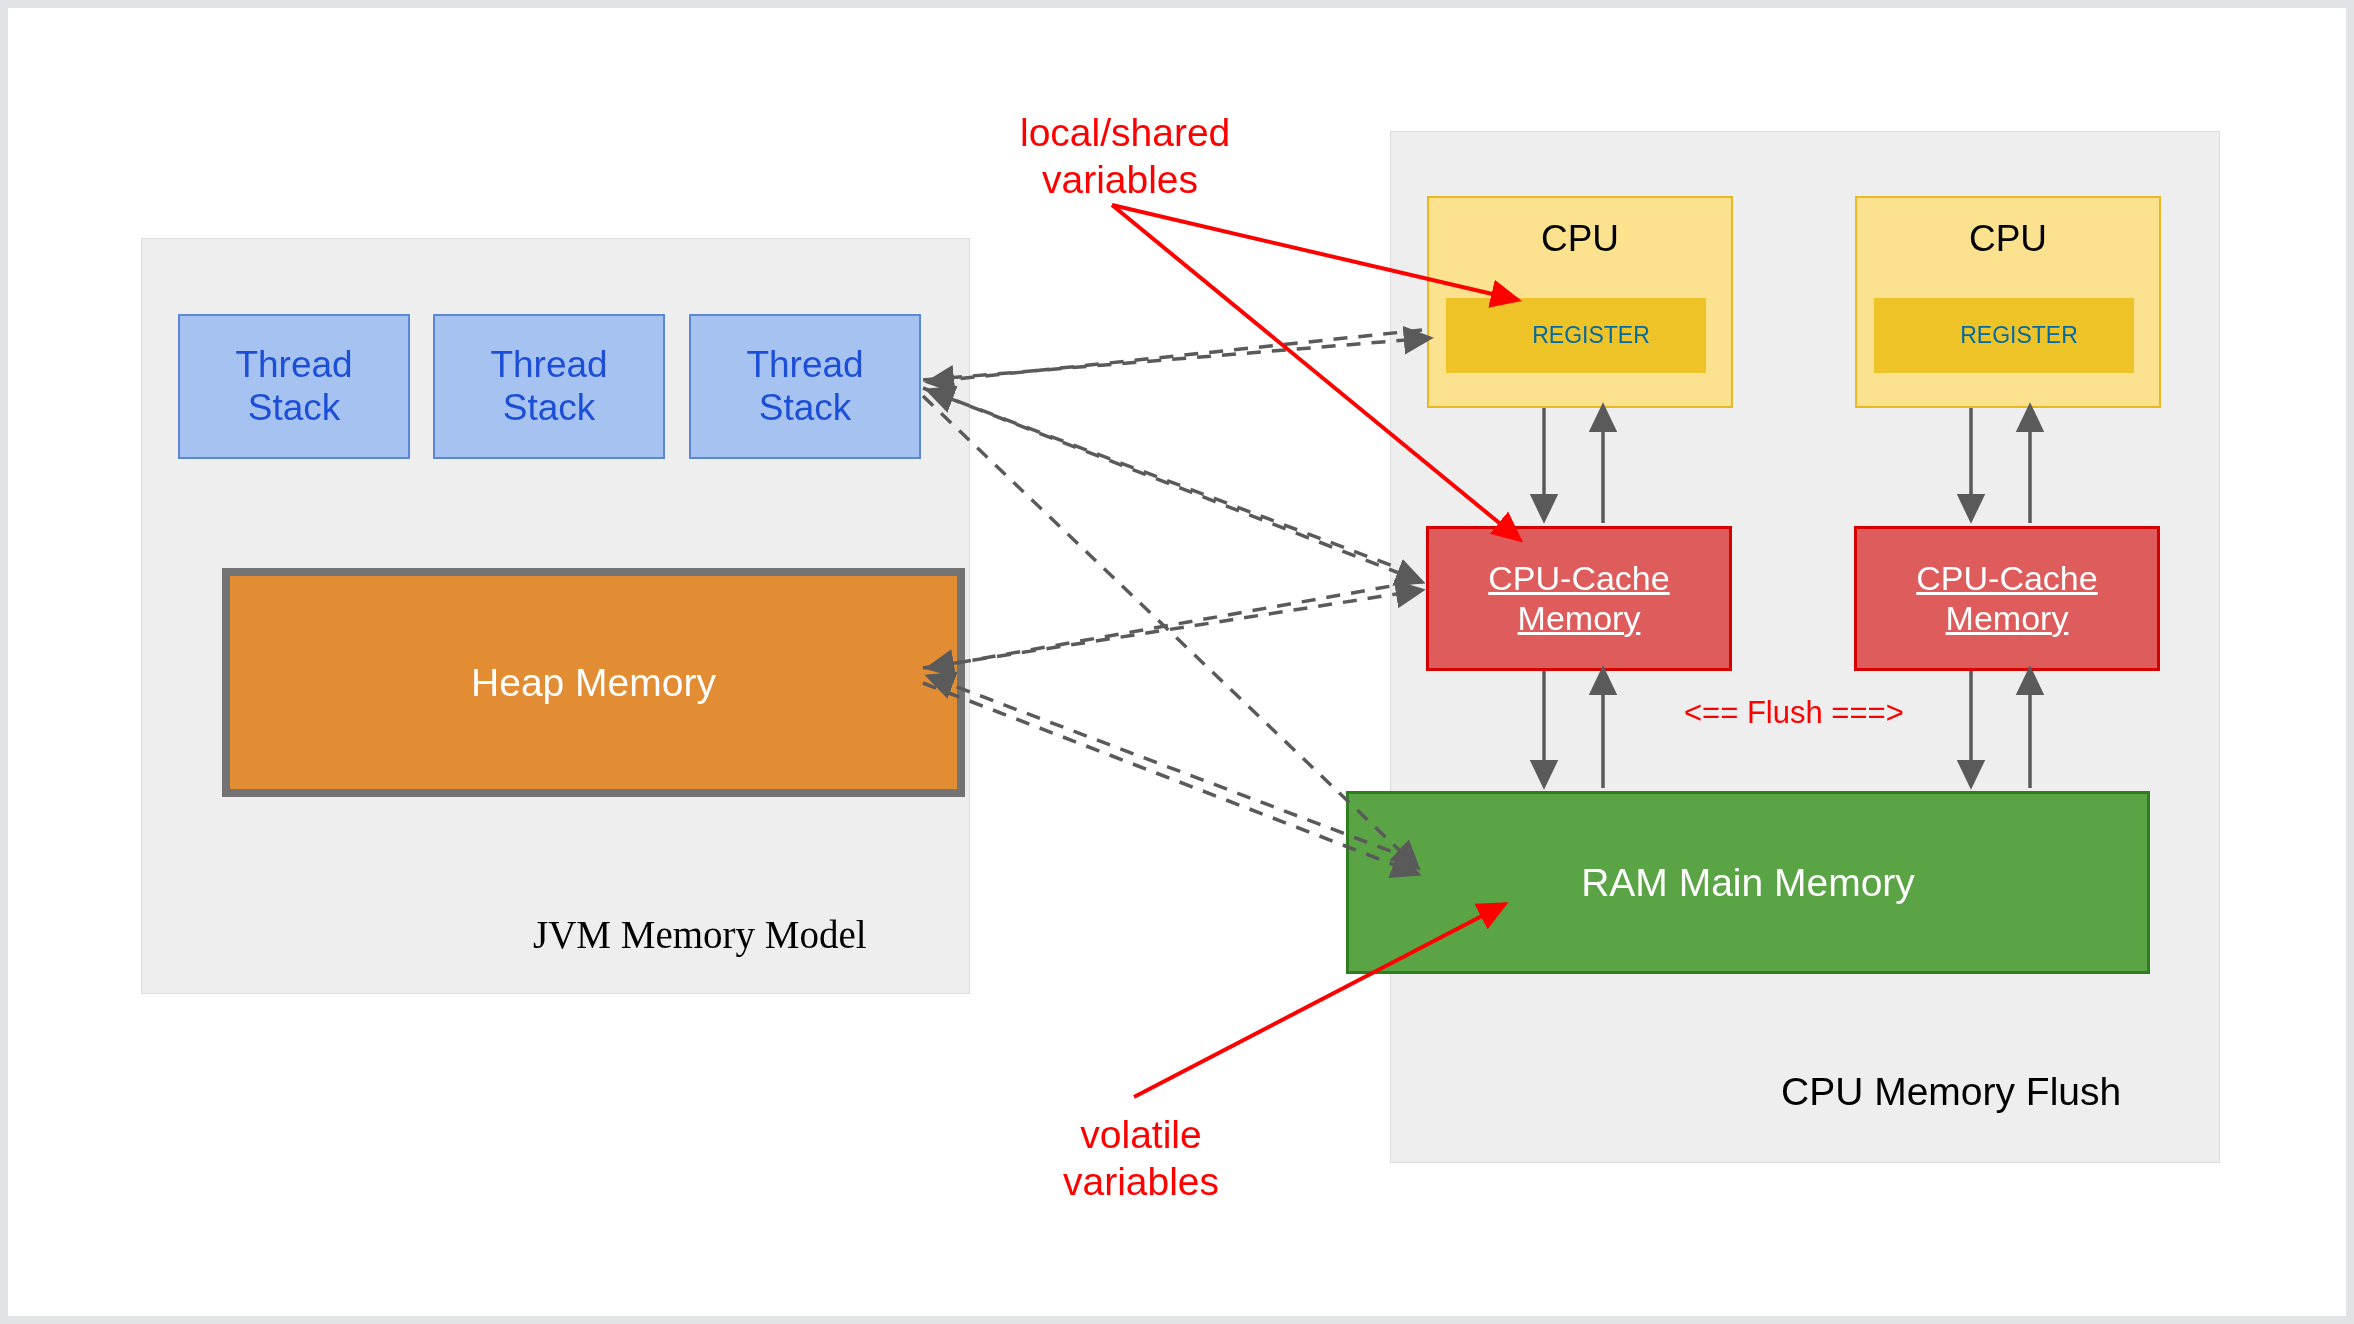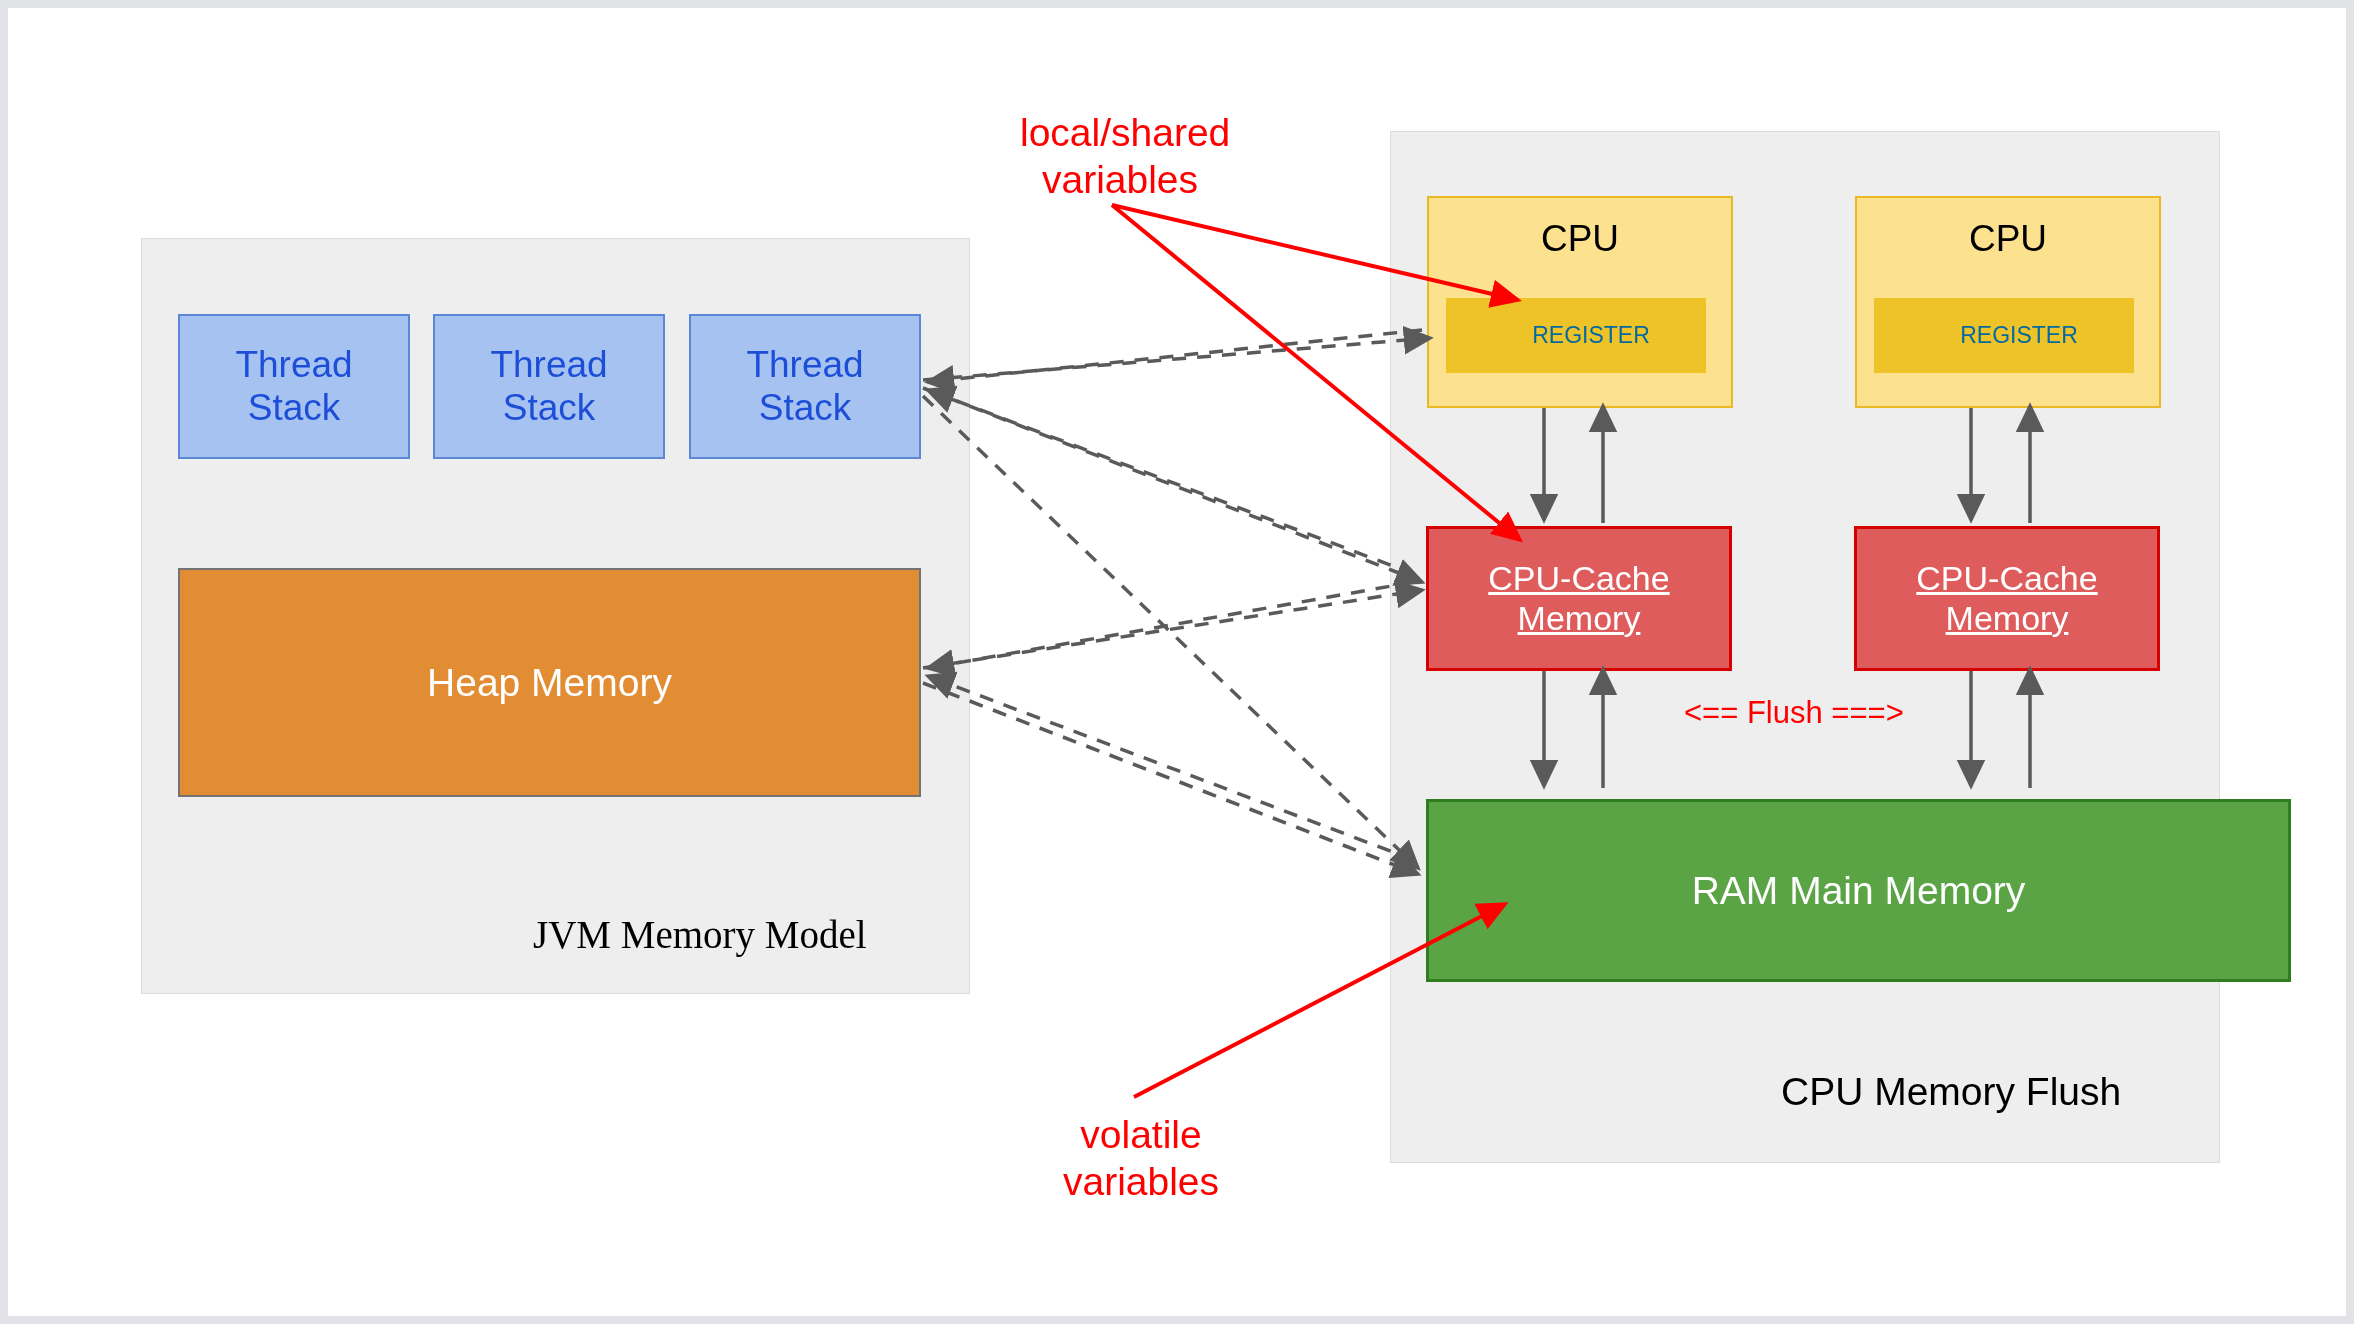--- a/index.html
+++ b/index.html
@@ -42,23 +42,24 @@
     line-height: 1.16;
   }
   .thread-stack {
     background: #a5c2f0;
     border: 2px solid #5b87d6;
     color: #1d4ed8;
     font-size: 37px;
   }
   .heap {
     background: #e28d34;
-    border: 2px solid #737373;
+    border: 8px solid #737373;
     color: #ffffff;
     font-size: 39px;
+    margin-left: 44px;
   }
   .cpu {
     background: #fce18e;
     border: 2px solid #e9b923;
     color: #000000;
     font-size: 37px;
     align-items: flex-start;
     padding-top: 20px;
   }
   .register {
@@ -146,21 +147,21 @@
   <div class="box cpu" style="left:1847px; top:188px; width:306px; height:212px;">
     <span>CPU</span>
   </div>
   <div class="register" style="left:1866px; top:290px; width:260px; height:75px;">
     <span>REGISTER</span>
   </div>
   <div class="box cache" style="left:1846px; top:518px; width:306px; height:145px;">
     <span><span>CPU-Cache</span><br><span>Memory</span></span>
   </div>
 
-  <div class="box ram" style="left:1418px; top:783px; width:865px; height:183px;margin-top:8px;">
+  <div class="box ram" style="left:1338px; top:783px; width:804px; height:183px;">
     <span>RAM Main Memory</span>
   </div>
 
   <div class="flush-label" style="left:1676px; top:687px;">&lt;== Flush ===&gt;</div>
 
   <div class="panel-label" style="left:1773px; top:1063px;">CPU Memory Flush</div>
 
   <div class="note" style="left:1012px; top:102px; width:200px;">local/shared
 variables</div>
 

